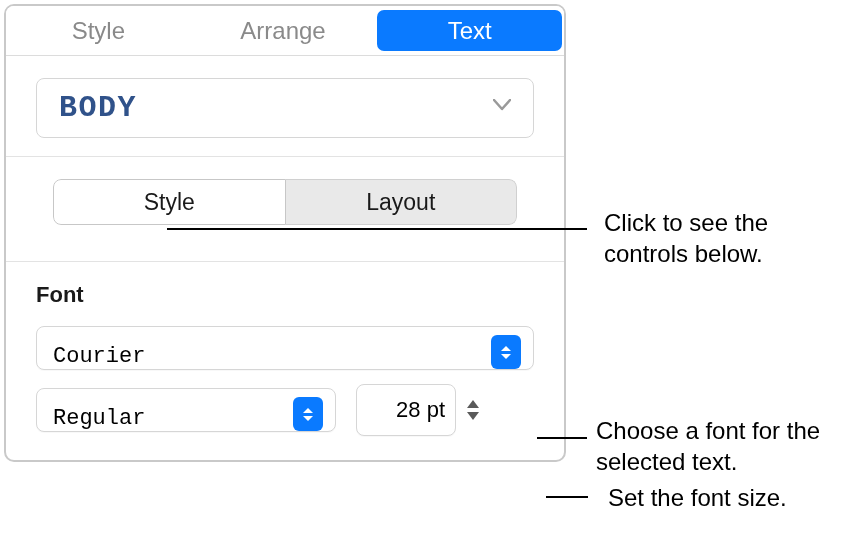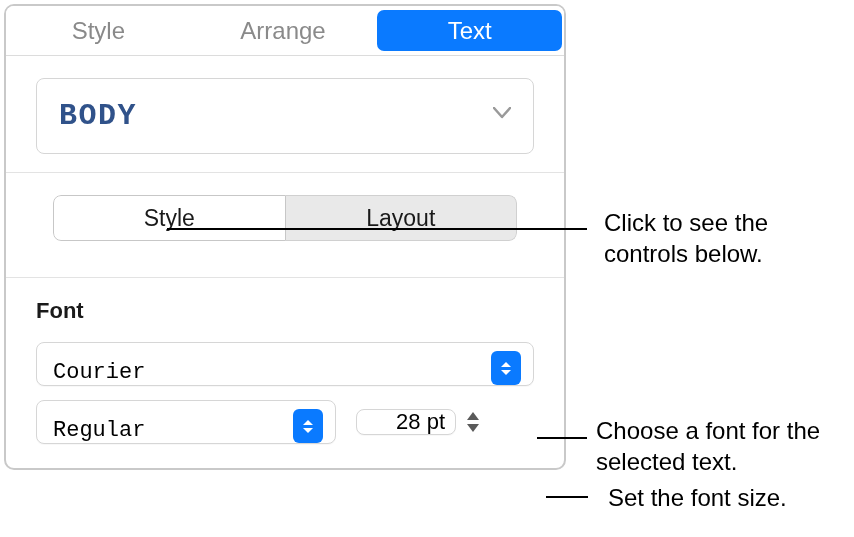--- a/index.html
+++ b/index.html
@@ -46,21 +46,21 @@
     font-weight: 500;
   }
   .body-section {
     padding: 22px 30px 18px 30px;
     border-bottom: 1px solid #e3e3e3;
   }
   .paragraph-style {
     border: 1px solid #d6d6d6;
     border-radius: 8px;
     background: #ffffff;
-    height: 76px;
+    height: 60px;
     display: flex;
     align-items: center;
     justify-content: space-between;
     padding: 0 22px 0 22px;
     cursor: pointer;
   }
   .paragraph-style-label {
     font-family: "Courier New", Courier, monospace;
     font-size: 30px;
     font-weight: bold;
@@ -155,21 +155,21 @@
     align-items: center;
   }
   .weight-popup { width: 300px; }
   .size-group {
     display: flex;
     align-items: center;
   }
   .size-field {
     border: 1px solid #d6d6d6;
     border-radius: 8px;
-    height: 26px;
+    height: 52px;
     width: 100px;
     display: flex;
     align-items: center;
     justify-content: flex-end;
     padding-right: 10px;
     font-size: 22px;
     background:#fff;
     box-shadow: 0 1px 1px rgba(0,0,0,0.03);
   }
   .size-spinner {

